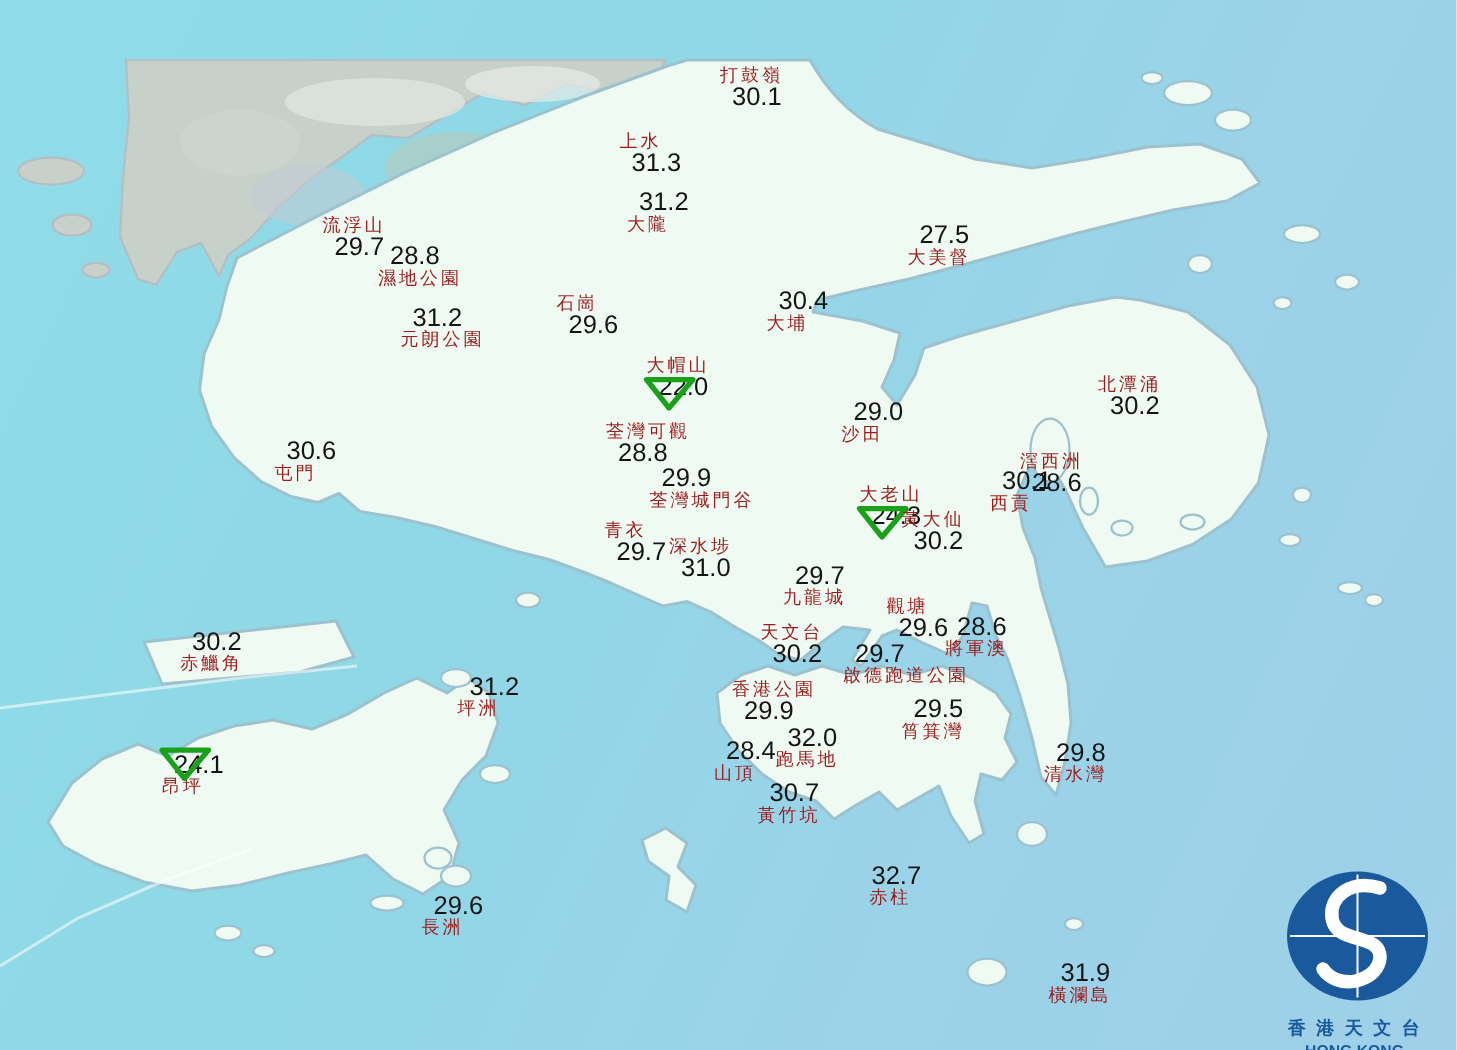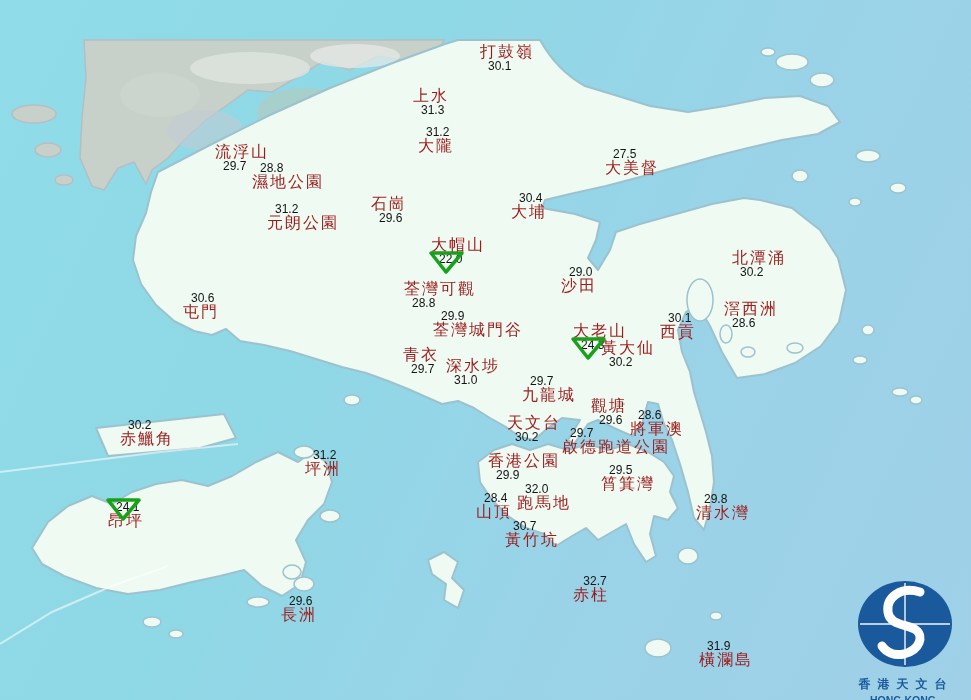--- a/index.html
+++ b/index.html
@@ -26,24 +26,24 @@
   .boundary{fill:none;stroke:rgba(255,255,255,0.55);stroke-width:2;}
   #title-bar{
     position:absolute;left:0;top:0;padding:4px 12px 6px 8px;
     background:rgba(255,255,255,0.85);
     font-family:"Liberation Serif","DejaVu Serif",serif;
     font-size:22px;color:#000;letter-spacing:1px;white-space:nowrap;
   }
   .station{position:absolute;white-space:nowrap;line-height:1;}
   .station .nm{
     display:block;font-family:"Liberation Serif","DejaVu Serif",serif;
-    font-size:16px;color:var(--red);letter-spacing:2px;
+    font-size:12px;color:var(--red);letter-spacing:2px;
   }
   .station .val{
-    display:block;font-size:12px;color:var(--val);margin-left:8px;
+    display:block;font-size:17px;color:var(--val);margin-left:8px;
     font-family:"Liberation Sans","DejaVu Sans",sans-serif;
   }
   .station .tri{position:absolute;left:-3px;pointer-events:none;}
   .station.order-nv .tri{top:12px;}
   .station.order-vn .tri{top:-5px;}
   #logo{position:absolute;left:836px;top:578px;width:134px;text-align:center;}
   #logo .cn{
     font-size:12px;font-weight:bold;color:var(--logo-blue);
     letter-spacing:7px;margin-top:2px;margin-left:6px;
     font-family:"Liberation Serif","DejaVu Serif",serif;
@@ -194,21 +194,21 @@
         </svg>
       </div>
       <div class="station order-vn" style="left: 660px; top: 312px;">
         <span class="val">30.1</span>
         <span class="nm">西貢</span>
       </div>
       <div class="station order-nv" style="left: 732px; top: 250px;">
         <span class="nm">北潭涌</span>
         <span class="val">30.2</span>
       </div>
-      <div class="station order-nv" style="left: 724px; top: 301px;">
+      <div class="station order-nv" style="left: 680px; top: 301px;">
         <span class="nm">滘西洲</span>
         <span class="val">28.6</span>
       </div>
       <div class="station order-vn" style="left: 183px; top: 292px;">
         <span class="val">30.6</span>
         <span class="nm">屯門</span>
       </div>
       <div class="station order-nv" style="left: 403px; top: 347px;">
         <span class="nm">青衣</span>
         <span class="val">29.7</span>

